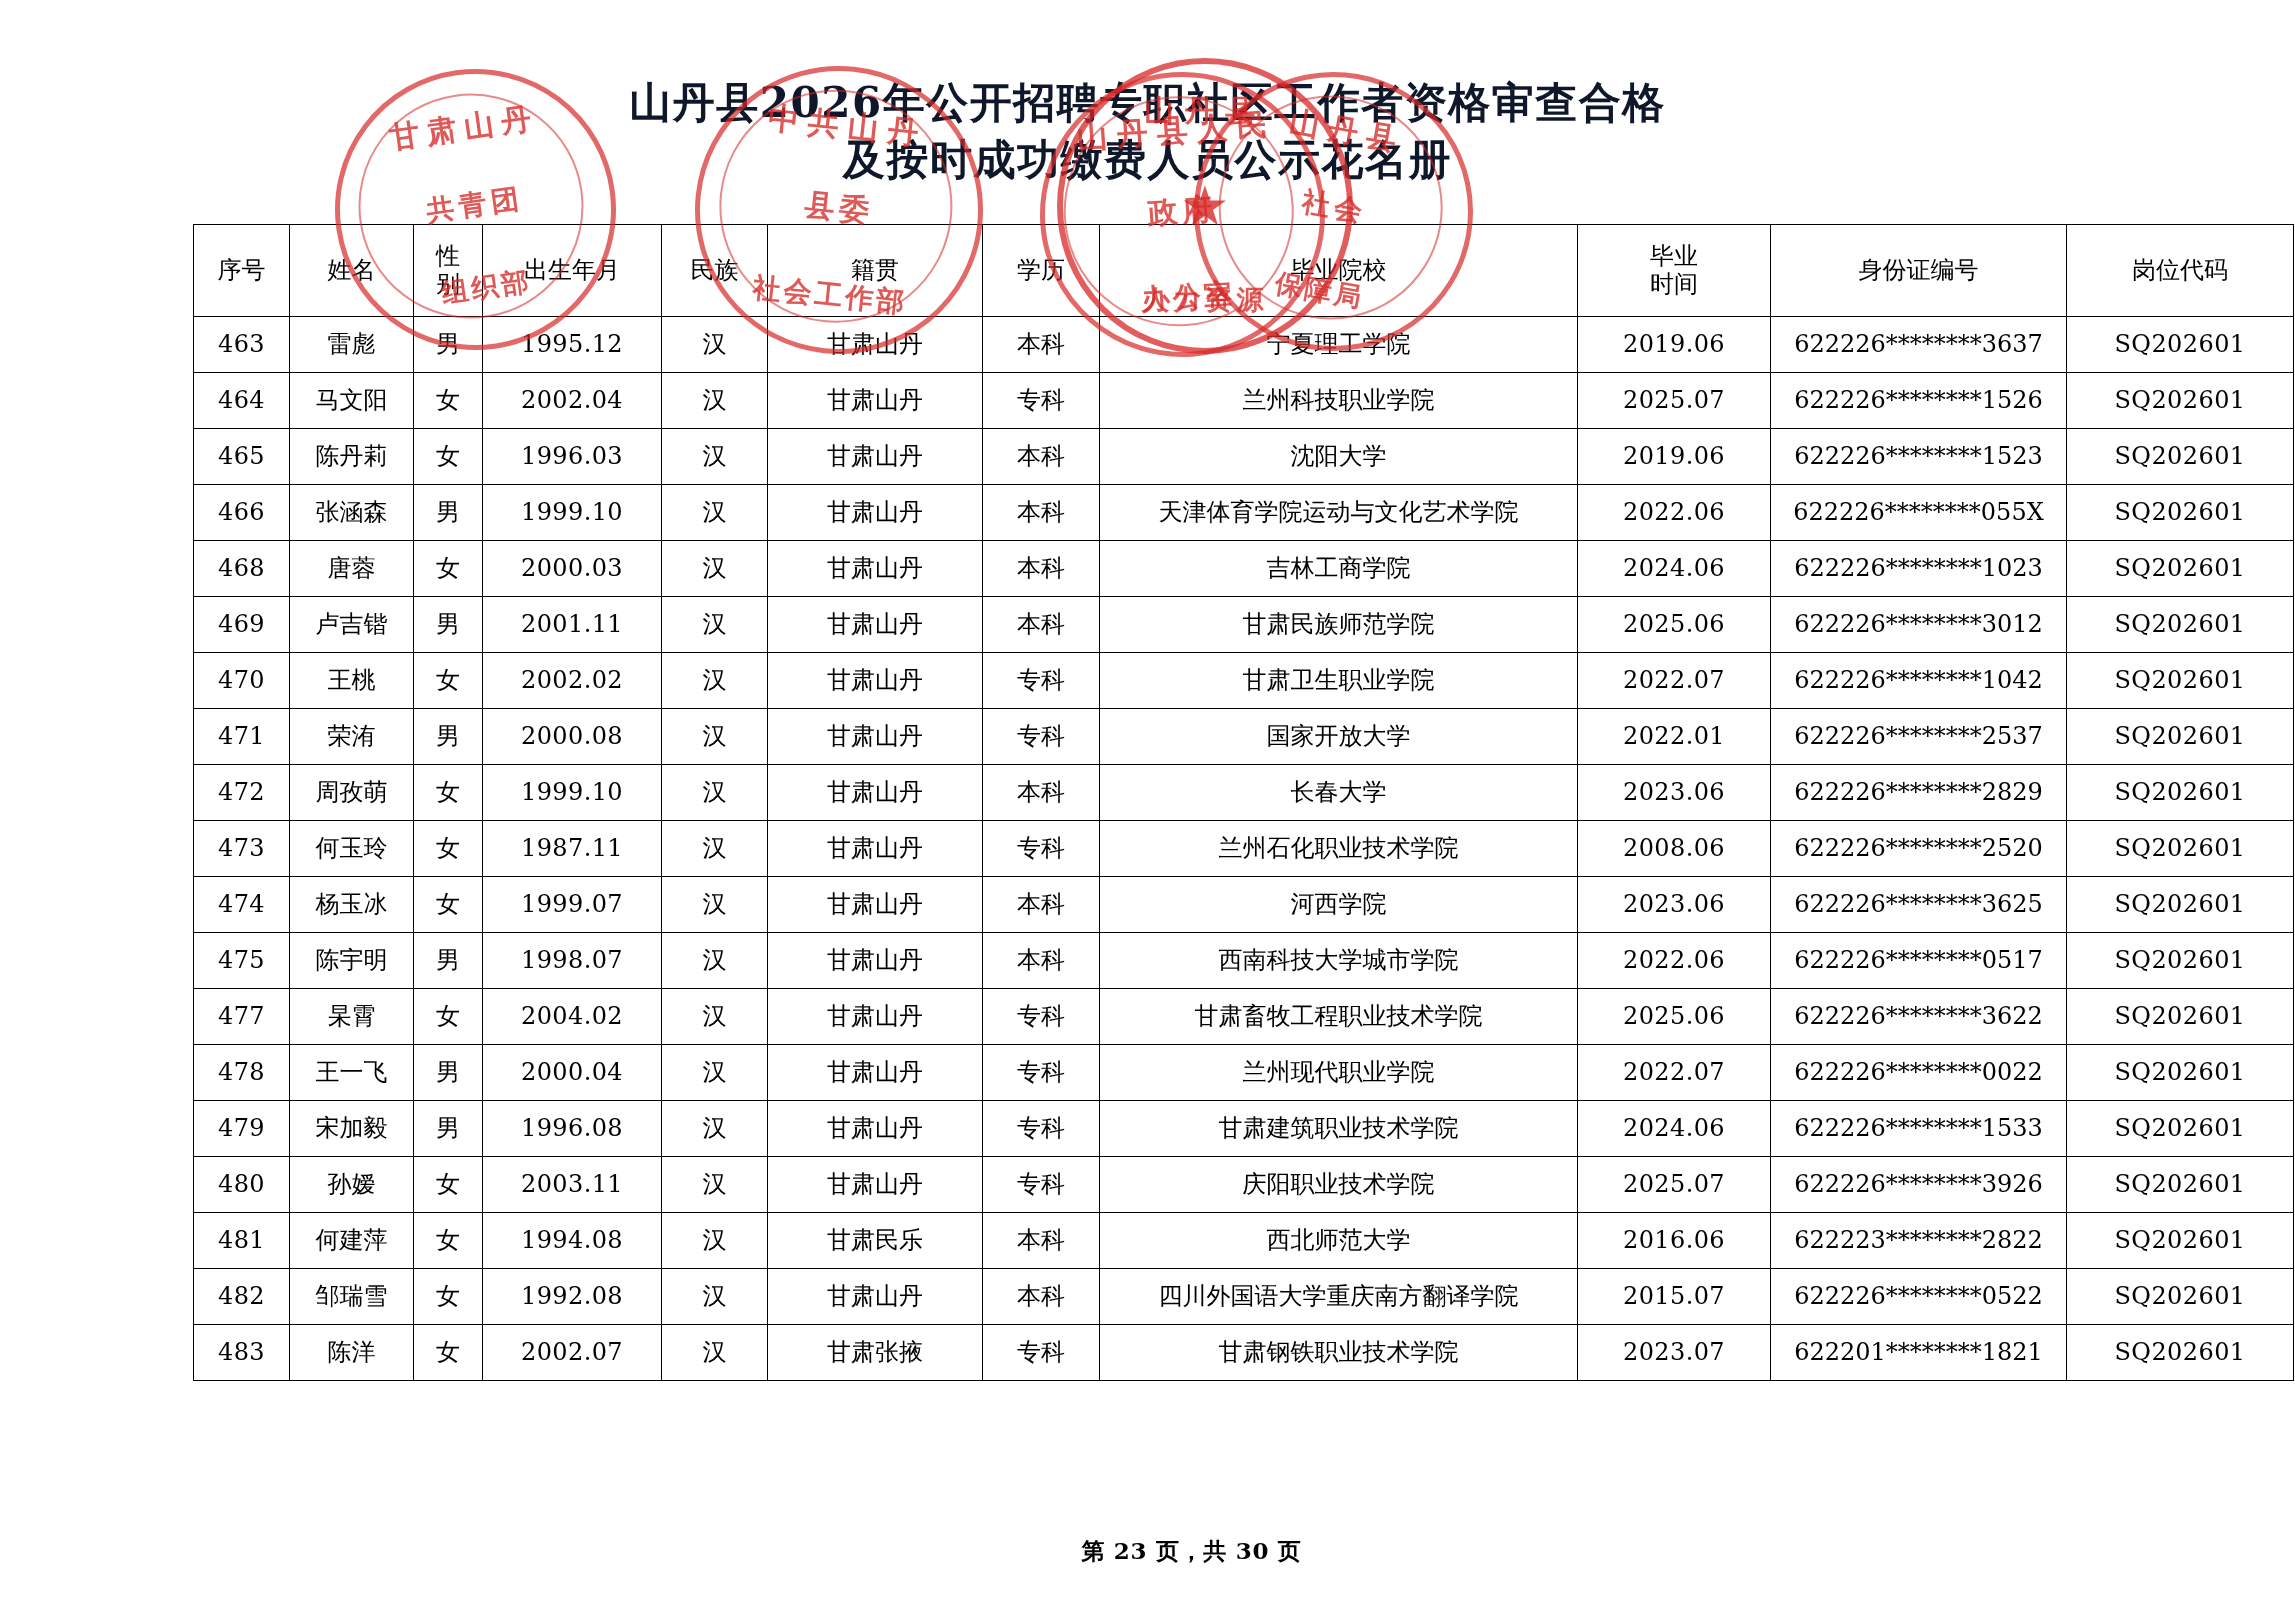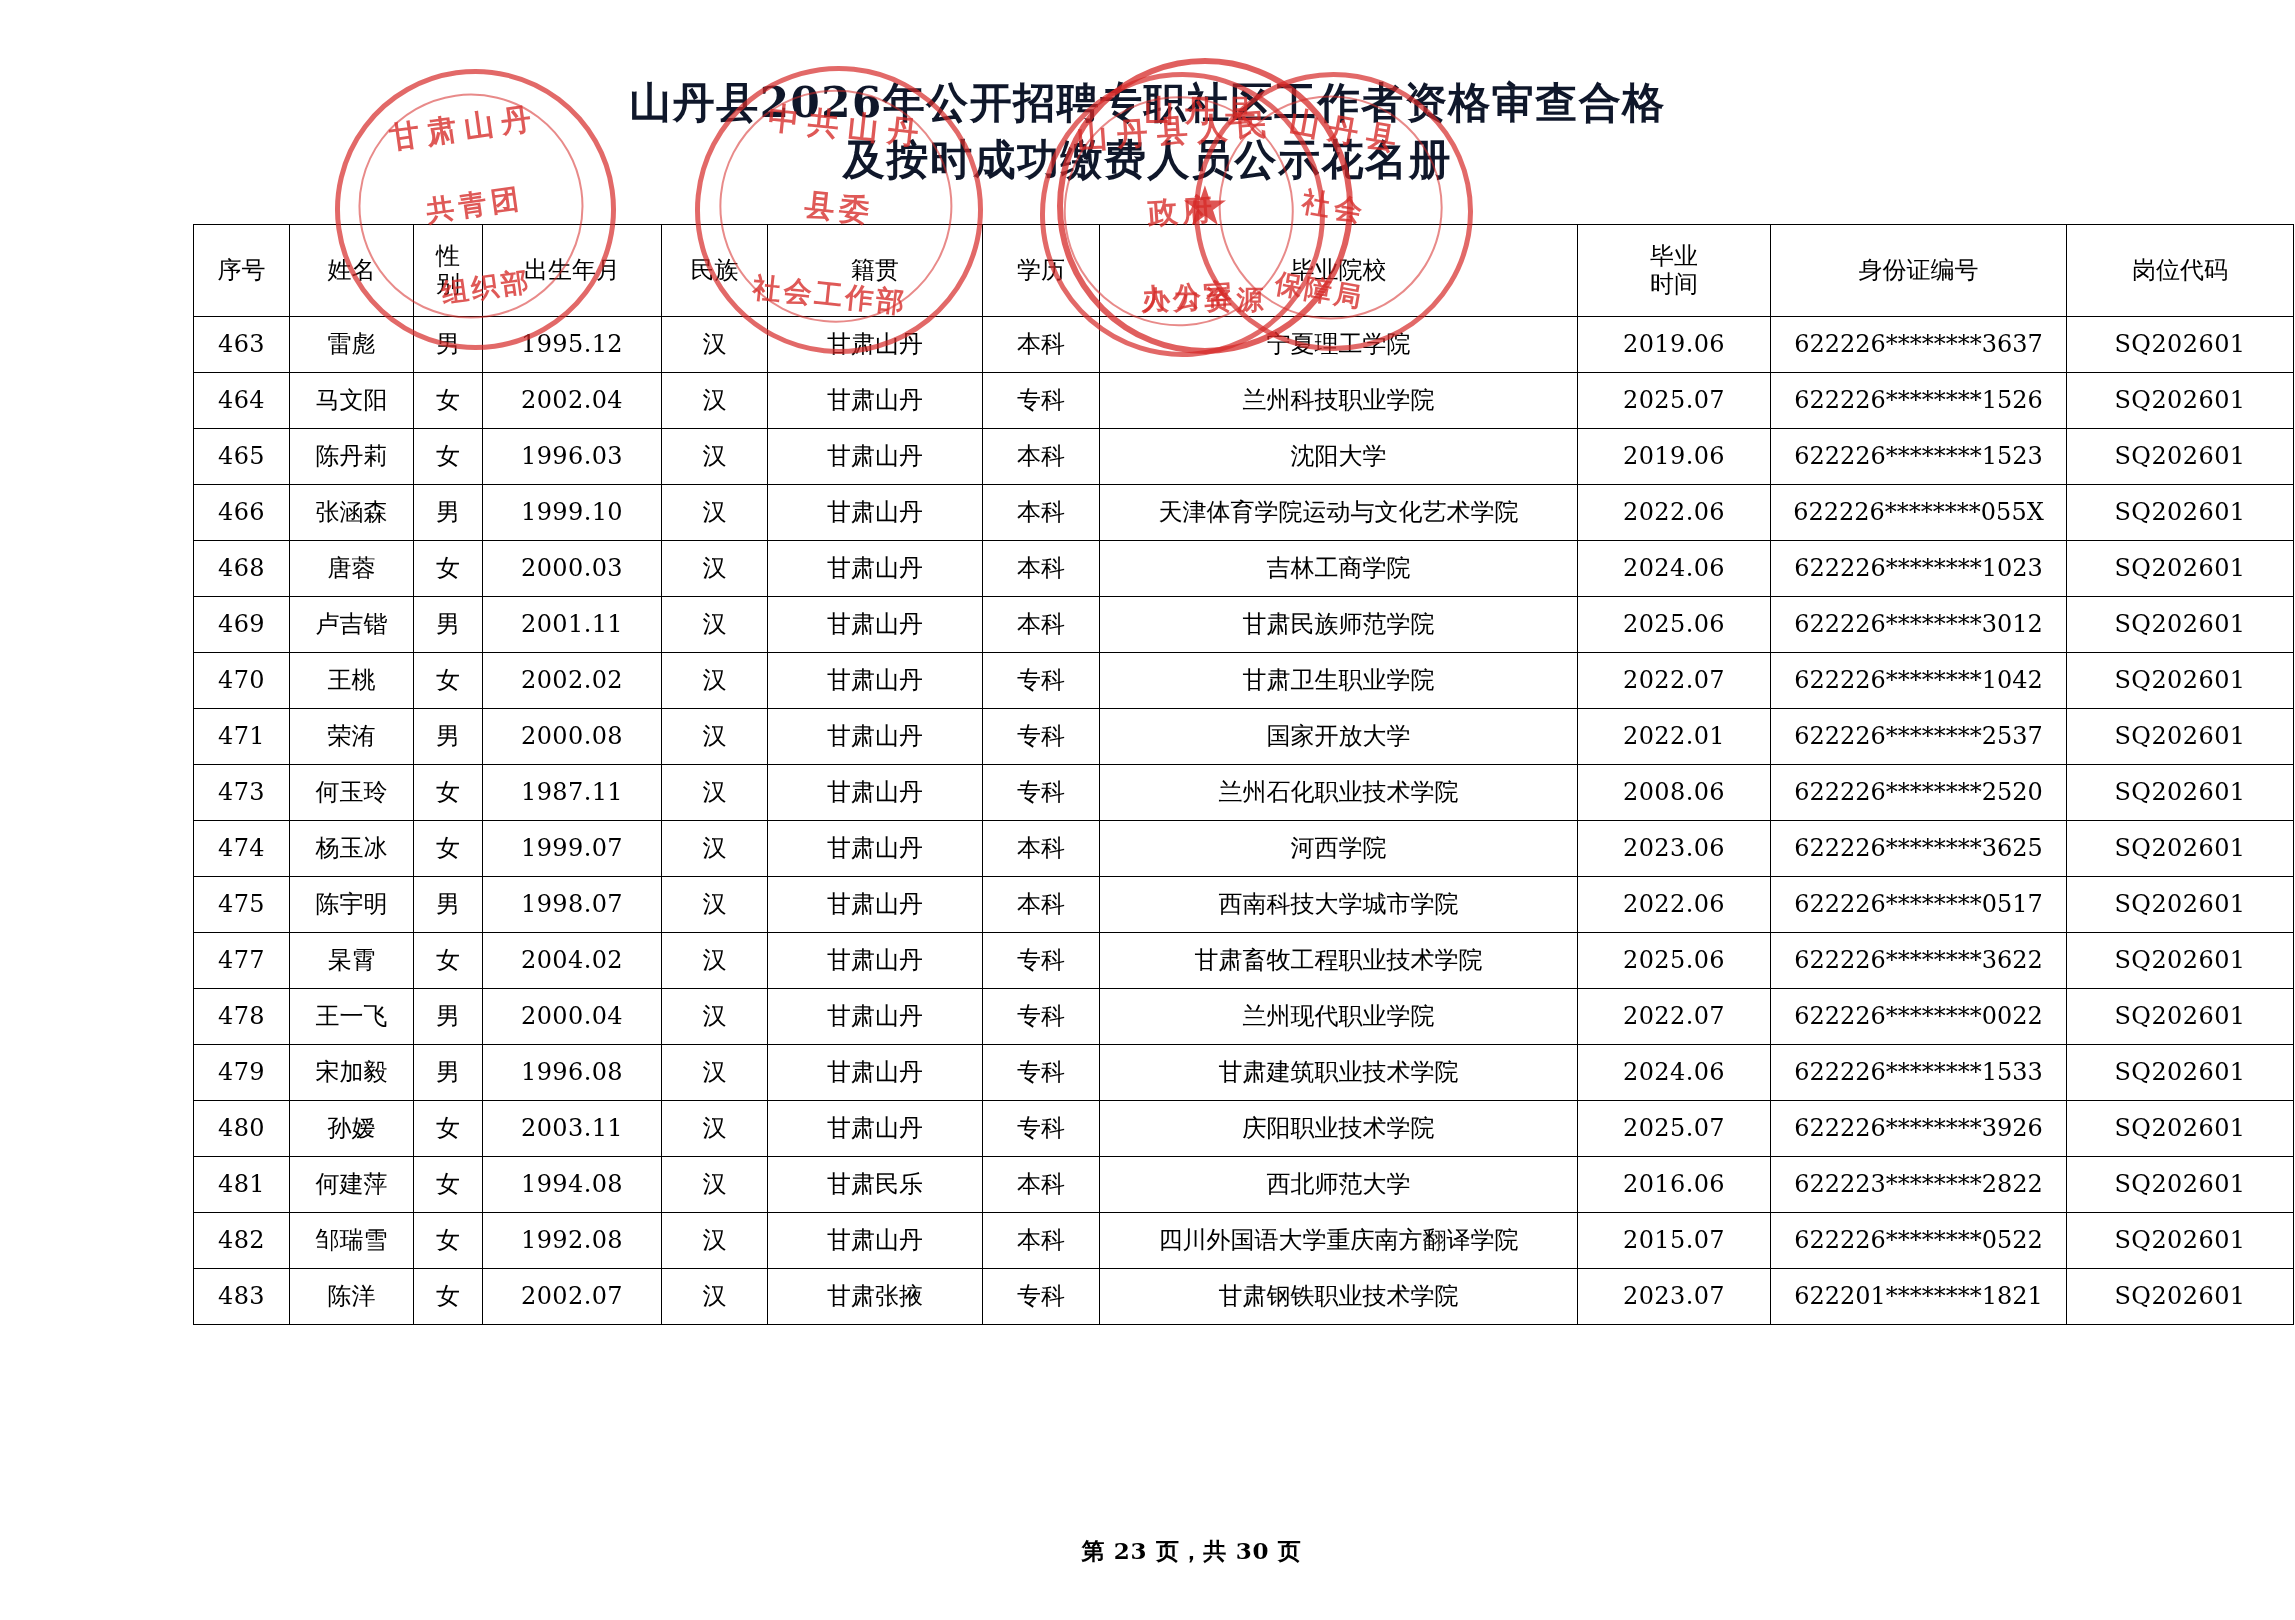--- a/index.html
+++ b/index.html
@@ -419,20 +419,33 @@
             <td class="date-cell">2000.08</td>
             <td class="eth-cell">汉</td>
             <td class="orig-cell">甘肃山丹</td>
             <td class="edu-cell">专科</td>
             <td class="school-cell">国家开放大学</td>
             <td class="time-cell">2022.01</td>
             <td class="id-cell">622226********2537</td>
             <td class="code-cell">SQ202601</td>
           </tr>
           <tr>
+            <td class="num-cell">472</td>
+            <td class="name-cell">周孜萌</td>
+            <td class="sex-cell">女</td>
+            <td class="date-cell">1999.10</td>
+            <td class="eth-cell">汉</td>
+            <td class="orig-cell">甘肃山丹</td>
+            <td class="edu-cell">本科</td>
+            <td class="school-cell">长春大学</td>
+            <td class="time-cell">2023.06</td>
+            <td class="id-cell">622226********2829</td>
+            <td class="code-cell">SQ202601</td>
+          </tr>
+          <tr>
             <td class="num-cell">473</td>
             <td class="name-cell">何玉玲</td>
             <td class="sex-cell">女</td>
             <td class="date-cell">1987.11</td>
             <td class="eth-cell">汉</td>
             <td class="orig-cell">甘肃山丹</td>
             <td class="edu-cell">专科</td>
             <td class="school-cell">兰州石化职业技术学院</td>
             <td class="time-cell">2008.06</td>
             <td class="id-cell">622226********2520</td>

